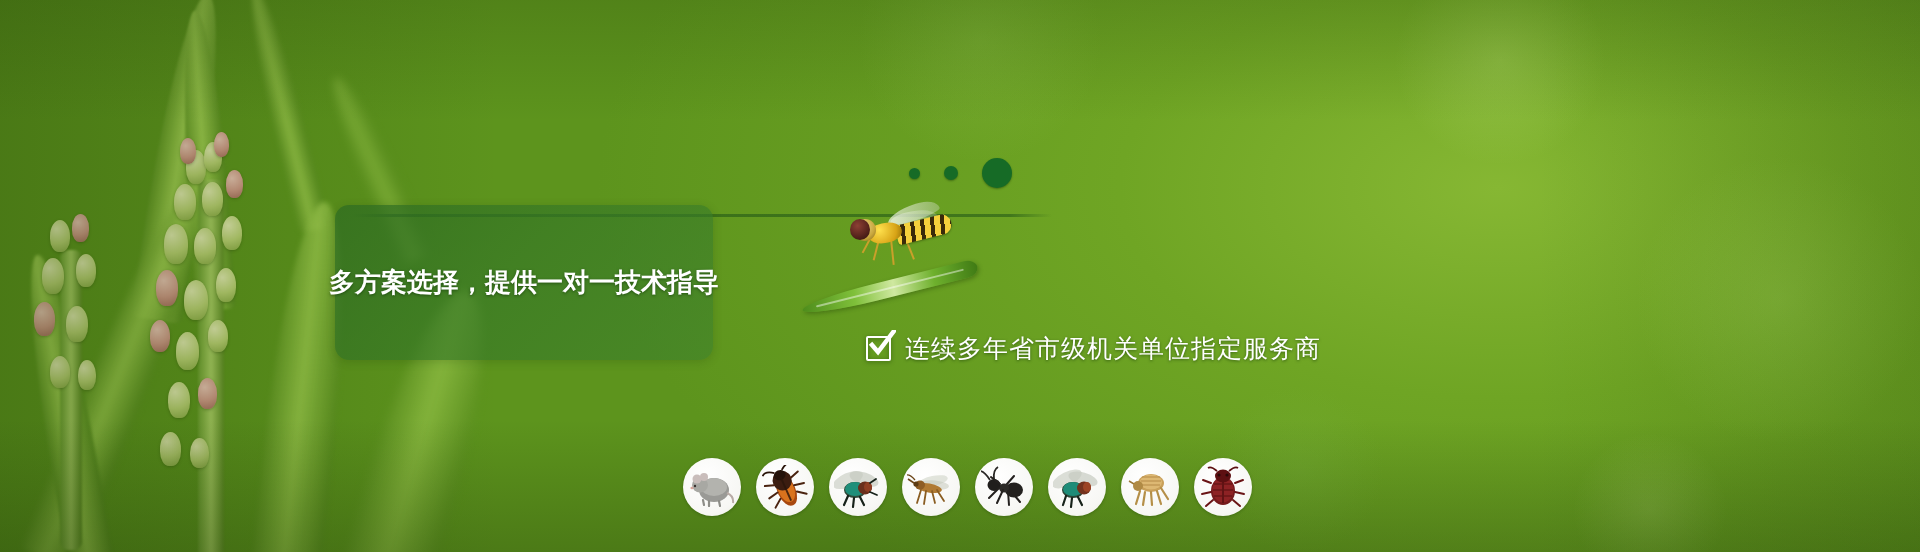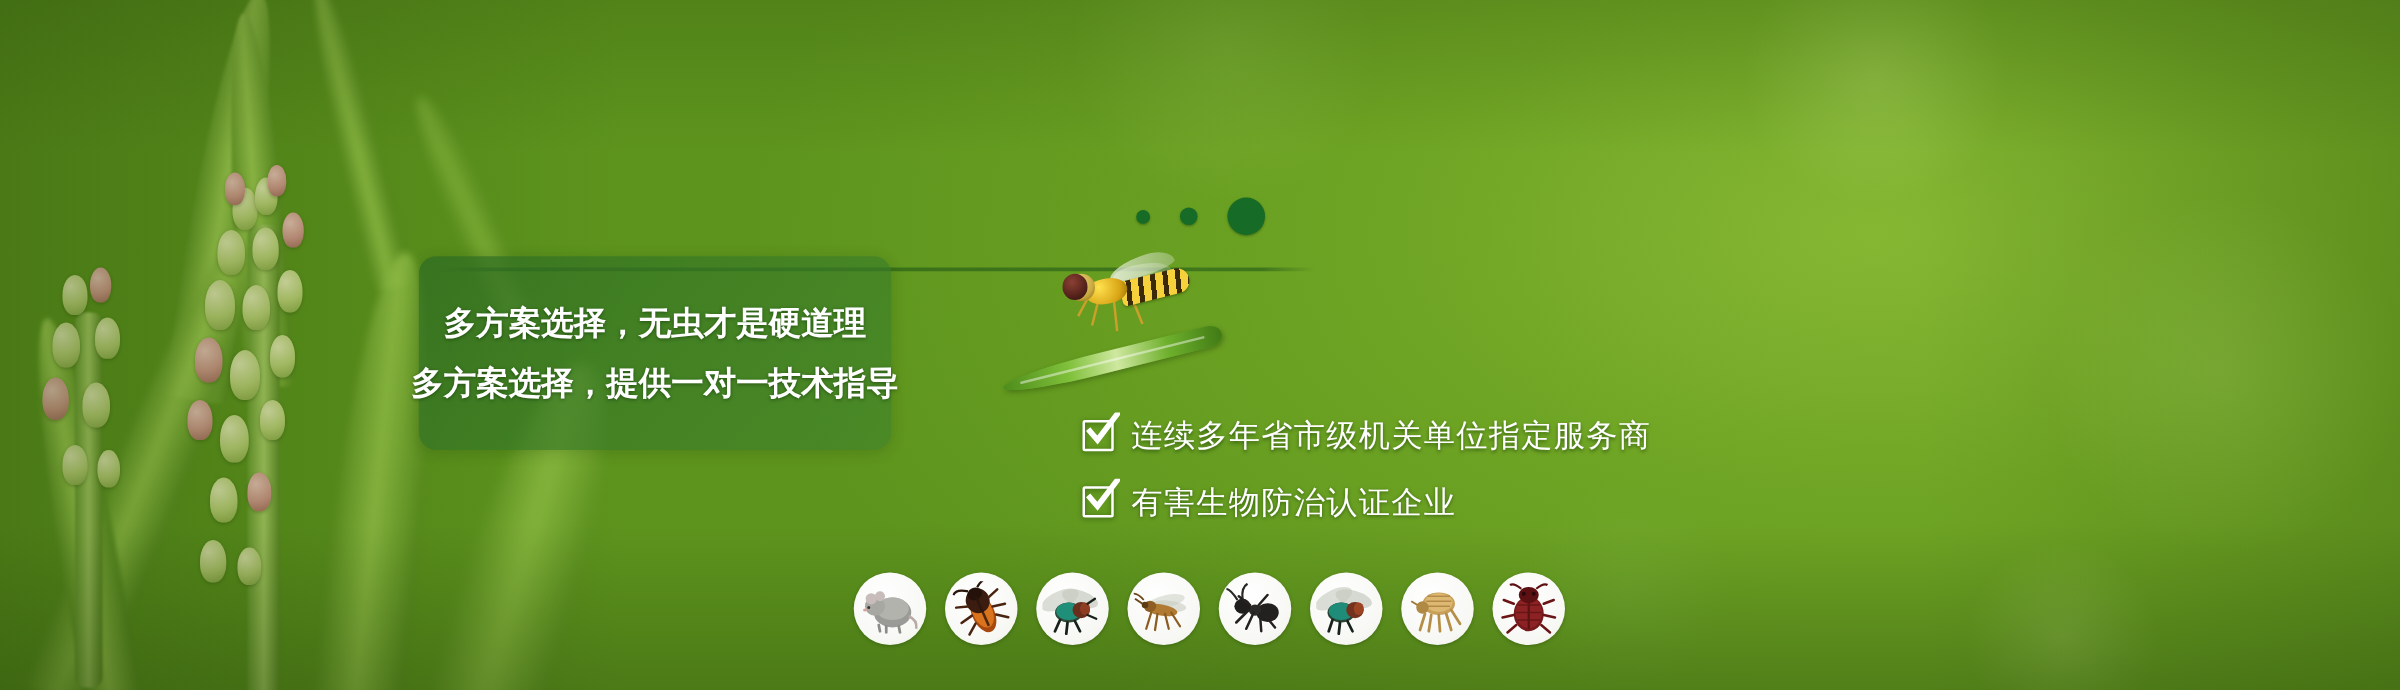--- a/index.html
+++ b/index.html
@@ -172,21 +172,21 @@
     position:absolute; width:2px; background:#caa02a; transform-origin:top center;
   }
   .fly .l1 { left:30px; top:34px; height:22px; transform:rotate(14deg); }
   .fly .l2 { left:42px; top:34px; height:26px; transform:rotate(-6deg); }
   .fly .l3 { left:56px; top:32px; height:24px; transform:rotate(-22deg); }
   .fly .l4 { left:22px; top:32px; height:18px; transform:rotate(28deg); }
 
   
   .checklist {
     position:absolute; left:866px; top:332px;
-    display:flex; flex-direction:column; gap:20px;
+    display:flex; flex-direction:row; gap:20px;
   }
   .check-row { display:flex; align-items:center; gap:14px; }
   .cbox { position:relative; width:25px; height:25px; flex:0 0 auto; }
   .cbox .sq {
     position:absolute; left:0; top:0; width:25px; height:25px;
     border:2px solid #ffffff; border-radius:2px;
     filter:drop-shadow(0 1px 2px rgba(10,40,0,.5));
   }
   .cbox .tick {
     position:absolute; left:2px; top:-6px; width:28px; height:28px;
@@ -296,43 +296,33 @@
       <div class="leg l3"></div>
       <div class="abdomen"></div>
       <div class="thorax"></div>
       <div class="head"></div>
       <div class="eye"></div>
     </div>
   </div>
 
   <div class="panel">
     <div class="panel-lines">
-      <div class="p-line2">多方案选择，无虫才是硬道理</div>
       <div class="p-line3">多方案选择，提供一对一技术指导</div>
     </div>
   </div>
 
   <div class="checklist">
     <div class="check-row">
       <span class="cbox">
         <span class="sq"></span>
         <svg class="tick" viewBox="0 0 28 28" aria-hidden="true">
           <path d="M4 15 L10 22 L26 1" fill="none" stroke="#ffffff" stroke-width="4.5" stroke-linecap="square" stroke-linejoin="miter"></path>
         </svg>
       </span>
       <span class="check-label">连续多年省市级机关单位指定服务商</span>
-    </div>
-    <div class="check-row">
-      <span class="cbox">
-        <span class="sq"></span>
-        <svg class="tick" viewBox="0 0 28 28" aria-hidden="true">
-          <path d="M4 15 L10 22 L26 1" fill="none" stroke="#ffffff" stroke-width="4.5" stroke-linecap="square" stroke-linejoin="miter"></path>
-        </svg>
-      </span>
-      <span class="check-label">有害生物防治认证企业</span>
     </div>
   </div>
 
   <div class="pests">
 
     <div class="pest">
       <svg width="46" height="40" viewBox="0 0 46 40">
         <ellipse cx="25" cy="23" rx="15" ry="12" fill="#9a9a96"></ellipse>
         <ellipse cx="25" cy="20" rx="13" ry="9" fill="#b3b3ae"></ellipse>
         <ellipse cx="11" cy="18" rx="8" ry="7.5" fill="#a8a8a3"></ellipse>

